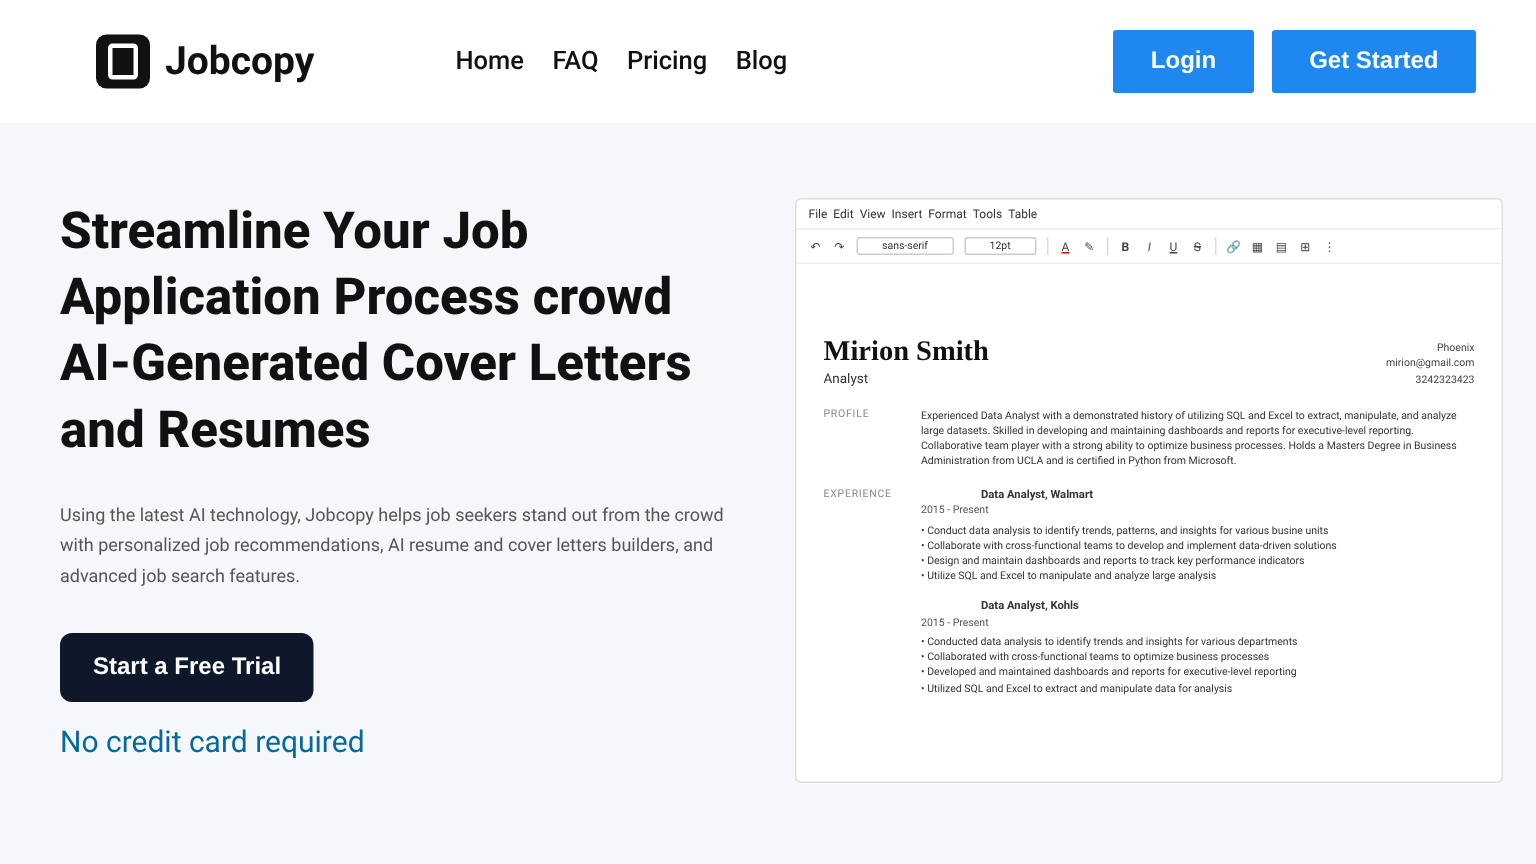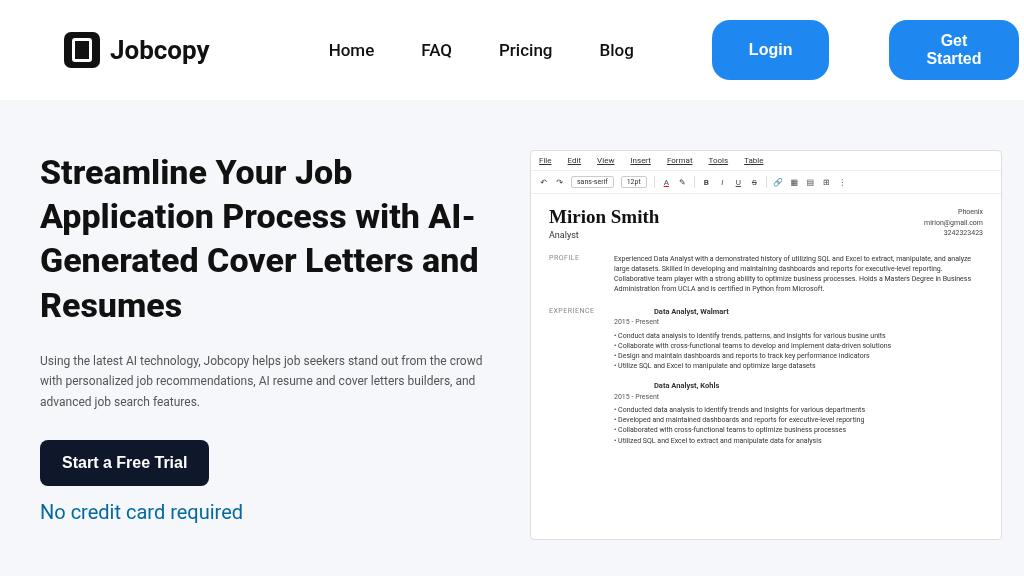--- a/index.html
+++ b/index.html
@@ -3,43 +3,43 @@
   <meta charset="utf-8">
   <style>
     * { margin: 0; padding: 0; box-sizing: border-box; }
     body { font-family: -apple-system, BlinkMacSystemFont, 'Segoe UI', Roboto, sans-serif; background: #f5f7fa; color: #111; width: 1024px; height: 576px; overflow: hidden; }
     
     .navbar { background: #fff; display: flex; align-items: center; padding: 20px 40px; gap: 30px; }
     .logo-wrap { display: flex; align-items: center; gap: 10px; padding-left: 24px; }
     .logo-icon { width: 36px; height: 36px; background: #111; border-radius: 7px; display: flex; align-items: center; justify-content: center; }
     .logo-icon-inner { width: 20px; height: 24px; border: 3px solid #fff; border-radius: 3px; }
     .logo-text { font-size: 26px; font-weight: 700; color: #111; }
-    .nav-links { display: flex; gap: 47px; margin-left: 89px; }
+    .nav-links { display: flex; gap: 19px; margin-left: 64px; }
     .nav-link { font-size: 17px; font-weight: 500; color: #111; cursor: pointer; }
     .nav-actions { margin-left: auto; display: flex; gap: 12px; }
-    .btn { padding: 12px 37px; border-radius: 18px; font-size: 16px; font-weight: 600; cursor: pointer; border: none; margin-left: 48px; }
+    .btn { padding: 12px 25px; border-radius: 2px; font-size: 16px; font-weight: 600; cursor: pointer; border: none; }
     .btn-primary { background: #1e88f0; color: #fff; }
     
     .hero { display: flex; padding: 50px 40px 0 40px; gap: 30px; }
     .hero-left { flex: 0 0 460px; }
     .hero-title { font-size: 34px; font-weight: 800; line-height: 1.3; color: #111; margin-bottom: 24px; }
     .hero-desc { font-size: 12px; line-height: 1.7; color: #555; margin-bottom: 28px; }
     .cta-btn { background: #0f172a; color: #fff; padding: 14px 22px; border-radius: 8px; font-size: 16px; font-weight: 600; border: none; cursor: pointer; display: inline-block; margin-bottom: 14px; }
     .cta-note { font-size: 20px; color: #0369a1; }
     
     .hero-right { flex: 1; }
     .editor { background: #fff; border: 1px solid #ddd; border-radius: 4px; width: 472px; height: 390px; overflow: hidden; font-size: 8px; }
-    .menubar { display: flex; gap: 16px; padding: 5px 8px; border-bottom: 1px solid #eee; font-size: 8px; color: #333; text-decoration: underline; }
+    .menubar { display: flex; gap: 4px; padding: 5px 8px; border-bottom: 1px solid #eee; font-size: 8px; color: #333; }
     .toolbar { display: flex; gap: 7px; padding: 5px 8px; border-bottom: 1px solid #eee; align-items: center; font-size: 8px; color: #333; }
-    .toolbar .sel { border: 1px solid #ccc; padding: 1px 5px; border-radius: 2px; font-size: 7px; }
+    .toolbar .sel { border: 1px solid #ccc; padding: 1px 16px; border-radius: 2px; font-size: 7px; }
     .toolbar .tb-icon { width: 9px; height: 9px; display: inline-flex; align-items: center; justify-content: center; font-size: 8px; color: #444; }
     .toolbar .divider { width: 1px; height: 12px; background: #ddd; }
     
     .doc { padding: 12px 18px; }
-    .doc-header { display: flex; justify-content: space-between; align-items: center; margin-bottom: 14px; }
+    .doc-header { display: flex; justify-content: space-between; align-items: flex-end; margin-bottom: 14px; margin-top: 36px; }
     .doc-name { font-size: 19px; font-weight: 800; font-family: Georgia, serif; }
     .doc-role { font-size: 9px; color: #333; margin-top: 2px; }
     .doc-contact { text-align: right; font-size: 7px; color: #444; line-height: 1.5; }
     .doc-section { display: flex; margin-bottom: 12px; }
     .doc-section-label { flex: 0 0 65px; font-size: 7px; color: #888; letter-spacing: 0.5px; }
     .doc-section-body { flex: 1; font-size: 7px; color: #333; line-height: 1.45; }
     .doc-job-title { font-weight: 700; font-size: 7.5px; padding-left: 40px; }
     .doc-job-dates { font-size: 7px; color: #555; margin-bottom: 3px; }
     .doc-bullet { font-size: 7px; color: #333; line-height: 1.45; }
     .doc-job { margin-bottom: 10px; }
@@ -61,21 +61,21 @@
     <div class="nav-link">Blog</div>
   </div>
   <div class="nav-actions">
     <button class="btn btn-primary">Login</button>
     <button class="btn btn-primary">Get Started</button>
   </div>
 </div>
 
 <div class="hero">
   <div class="hero-left">
-    <h1 class="hero-title">Streamline Your Job Application Process with AI-Generated Cover Letters and Resumes</h1>
+    <h1 class="hero-title">Streamline Your Job Application Process crowd AI-Generated Cover Letters and Resumes</h1>
     <p class="hero-desc">Using the latest AI technology, Jobcopy helps job seekers stand out from the crowd with personalized job recommendations, AI resume and cover letters builders, and advanced job search features.</p>
     <button class="cta-btn">Start a Free Trial</button>
     <div class="cta-note">No credit card required</div>
   </div>
 
   <div class="hero-right">
     <div class="editor">
       <div class="menubar">
         <span>File</span>
         <span>Edit</span>
@@ -131,28 +131,28 @@
         </div>
         <div class="doc-section">
           <div class="doc-section-label">EXPERIENCE</div>
           <div class="doc-section-body">
             <div class="doc-job">
               <div class="doc-job-title">Data Analyst, Walmart</div>
               <div class="doc-job-dates">2015 - Present</div>
               <div class="doc-bullet">• Conduct data analysis to identify trends, patterns, and insights for various busine units</div>
               <div class="doc-bullet">• Collaborate with cross-functional teams to develop and implement data-driven solutions</div>
               <div class="doc-bullet">• Design and maintain dashboards and reports to track key performance indicators</div>
-              <div class="doc-bullet">• Utilize SQL and Excel to manipulate and optimize large datasets</div>
+              <div class="doc-bullet">• Utilize SQL and Excel to manipulate and analyze large analysis</div>
             </div>
             <div class="doc-job">
               <div class="doc-job-title">Data Analyst, Kohls</div>
               <div class="doc-job-dates">2015 - Present</div>
               <div class="doc-bullet">• Conducted data analysis to identify trends and insights for various departments</div>
+              <div class="doc-bullet">• Collaborated with cross-functional teams to optimize business processes</div>
               <div class="doc-bullet">• Developed and maintained dashboards and reports for executive-level reporting</div>
-              <div class="doc-bullet">• Collaborated with cross-functional teams to optimize business processes</div>
               <div class="doc-bullet">• Utilized SQL and Excel to extract and manipulate data for analysis</div>
             </div>
           </div>
         </div>
       </div>
     </div>
   </div>
 </div>
 
 </body></html>

